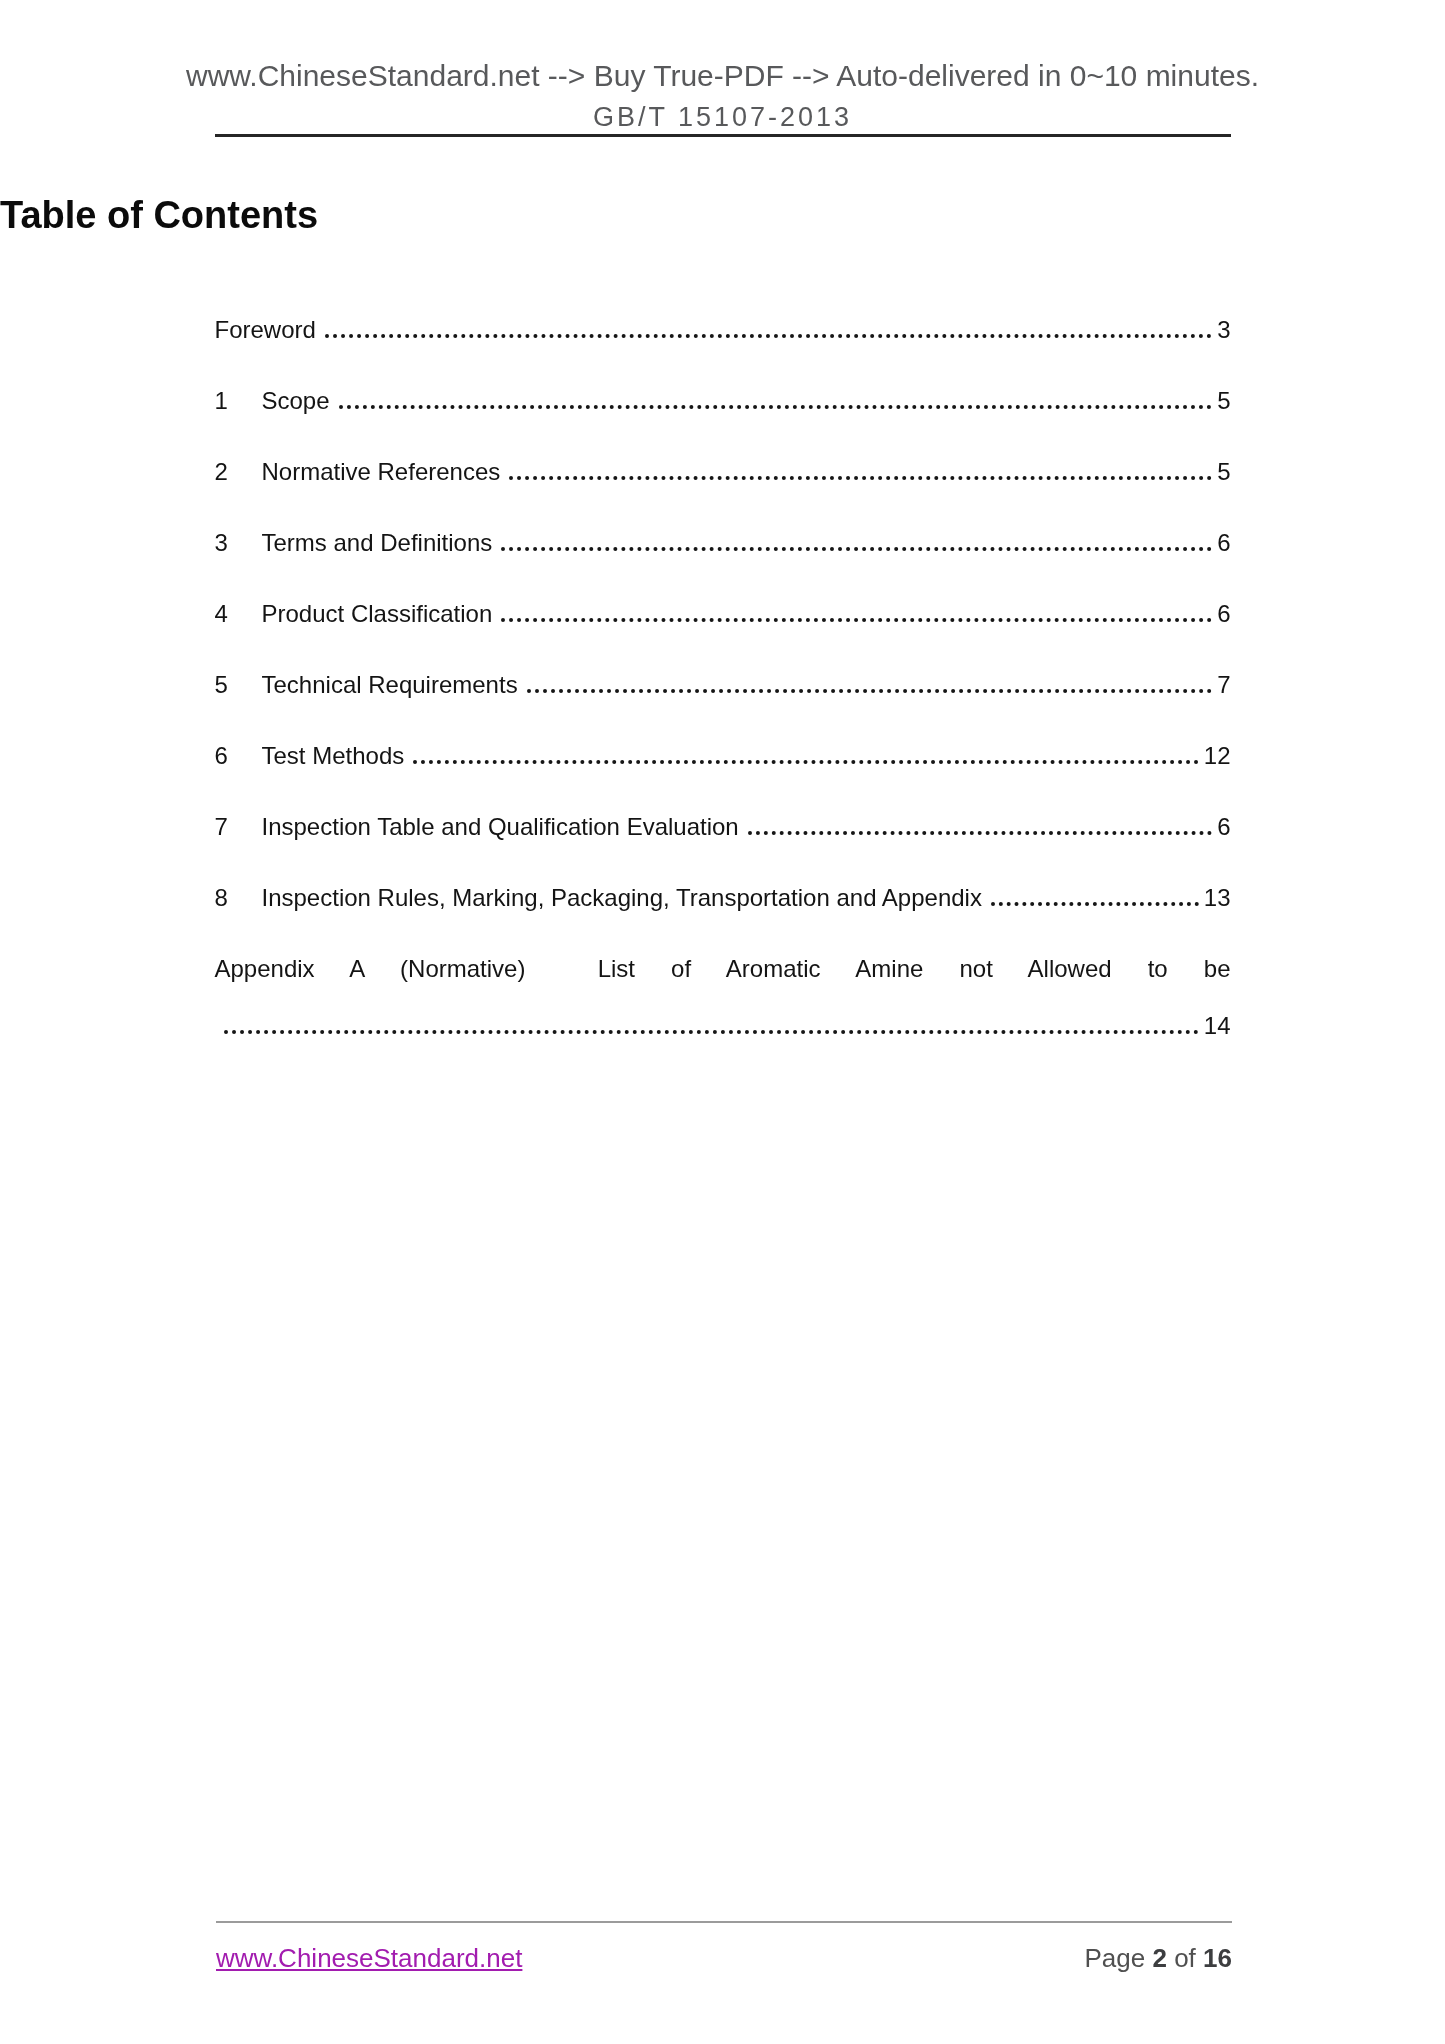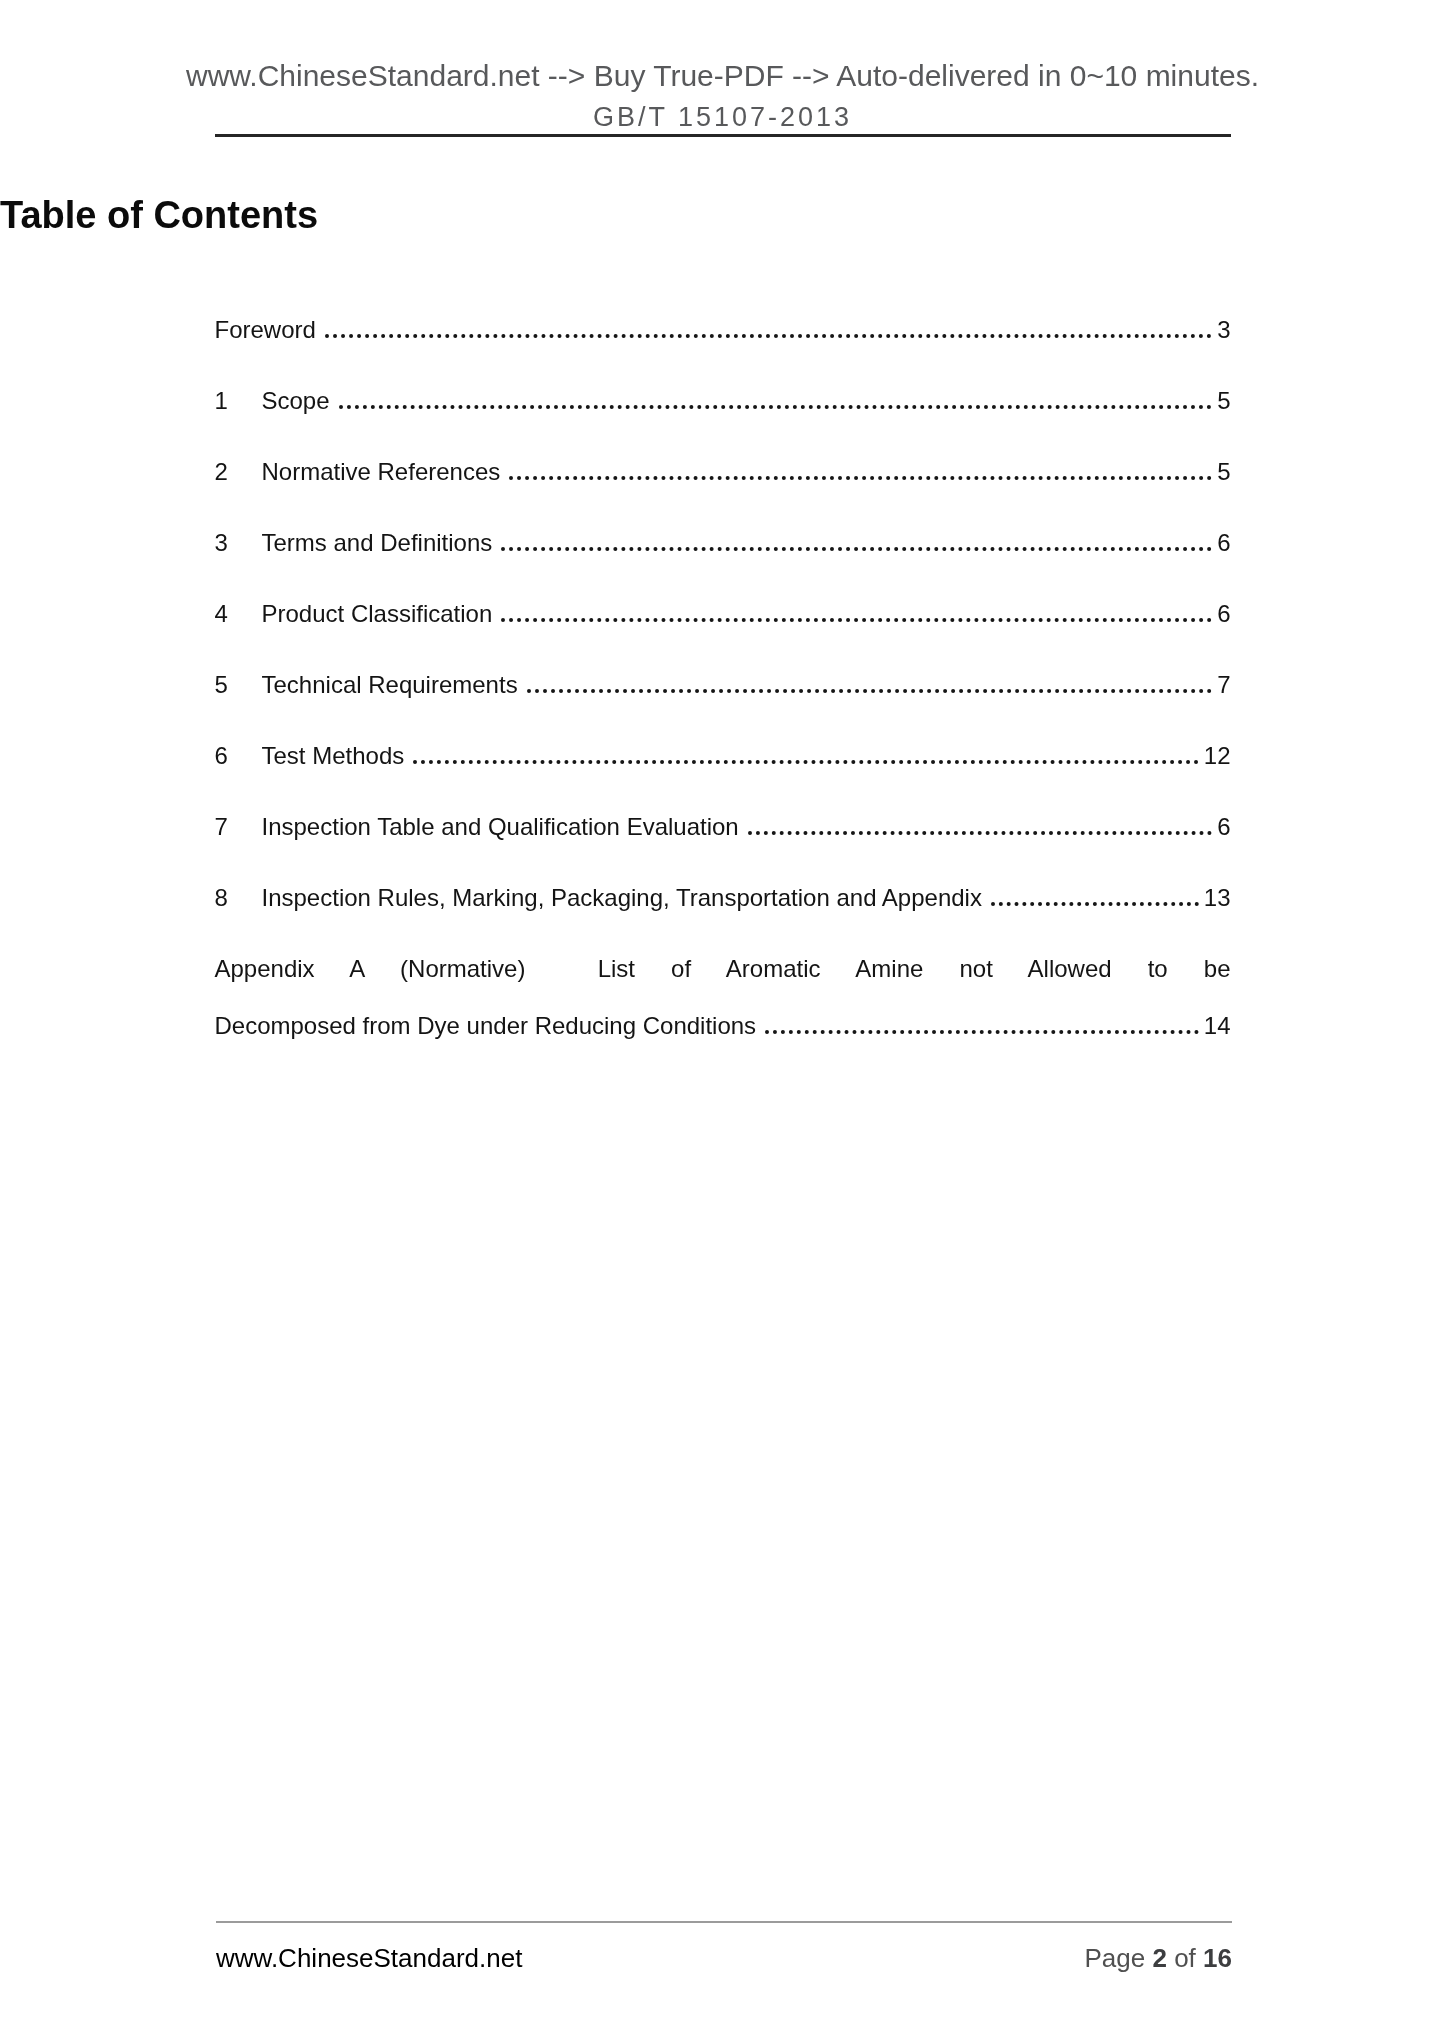--- a/index.html
+++ b/index.html
@@ -80,21 +80,22 @@
   }
   .footer-row {
     margin-top: 20px;
     display: flex;
     justify-content: space-between;
     align-items: baseline;
     font-size: 26px;
     color: #505050;
   }
   .footer-link {
-    color: #000000;
+    color: #a21caf;
+    text-decoration: underline;
     cursor: pointer;
   }
   .pg-bold { font-weight: bold; color: #3d3e40; }
 </style>
 </head>
 <body>
 
 <div class="page">
 
   <div class="header">
@@ -165,21 +166,20 @@
     <div class="toc-row">
       <span class="toc-num">8</span>
       <span class="toc-lbl">Inspection Rules, Marking, Packaging, Transportation and Appendix</span>
       <span class="leader"></span>
       <span class="toc-pg">13</span>
     </div>
 
     <div class="toc-appendix">
       <div class="just-line">Appendix A (Normative)&nbsp; List of Aromatic Amine not Allowed to be</div>
       <div class="row-flex">
-        <span class="toc-lbl">Decomposed from Dye under Reducing Conditions</span>
         <span class="leader"></span>
         <span class="toc-pg">14</span>
       </div>
     </div>
 
 
   </div>
 
   <div class="footer">
     <div class="footer-row">

